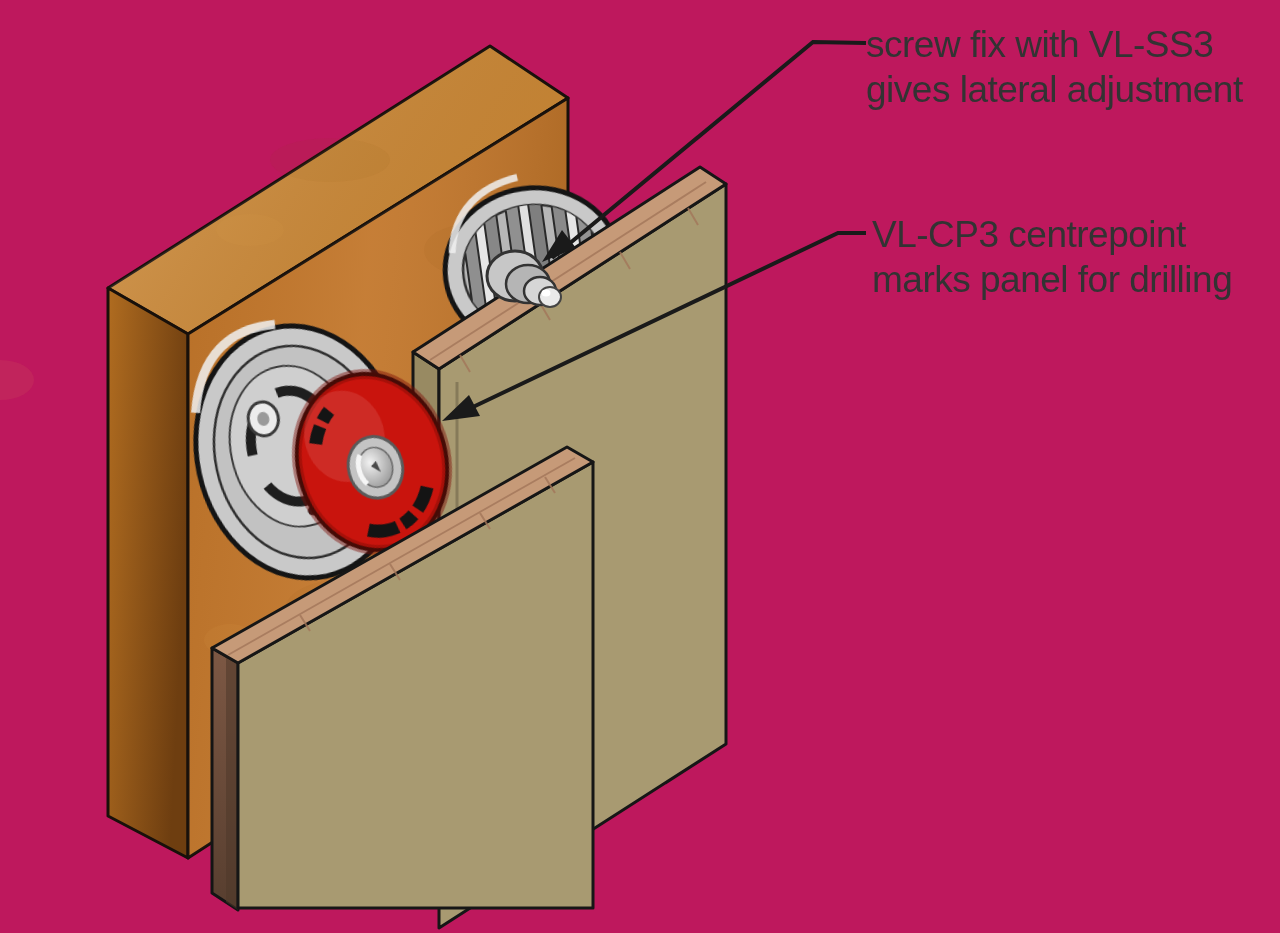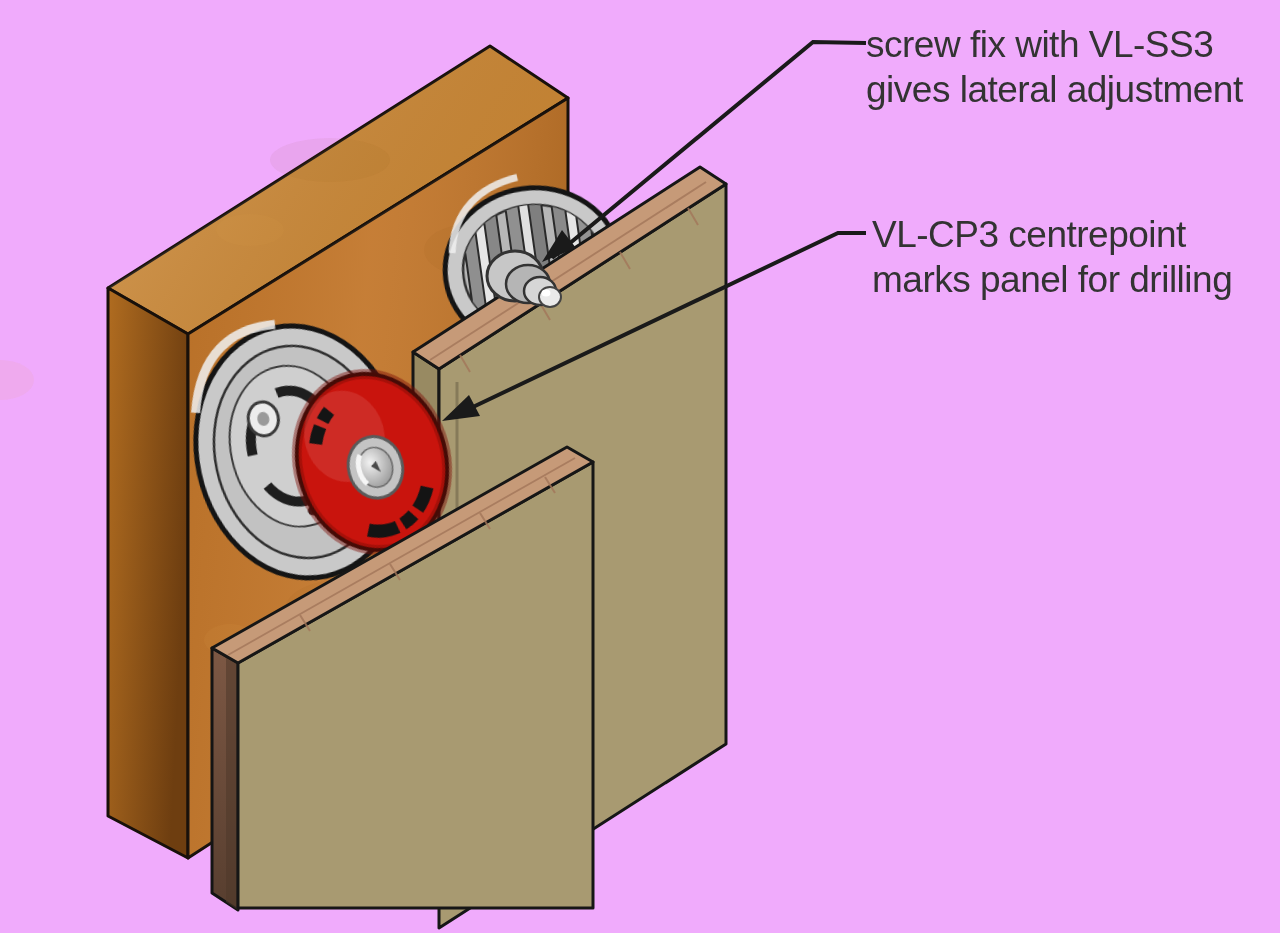--- a/index.html
+++ b/index.html
@@ -1,16 +1,16 @@
 <!DOCTYPE html>
 <html><head>
 <meta charset="utf-8">
 <style>
   html,body{margin:0;padding:0;background:#ffffff;}
-  .canvas{position:relative;width:1280px;height:933px;background:#f0abfc;overflow:hidden;
+  .canvas{position:relative;width:1280px;height:933px;background:#be185d;overflow:hidden;
           font-family:"Liberation Sans", sans-serif;}
   svg{display:block}
   .ann{font-family:"Liberation Sans", sans-serif;font-size:37px;fill:#333;letter-spacing:-0.5px;}
 </style>
 </head>
 <body>
 
 <div class="canvas">
 <svg width="1280" height="933" viewBox="0 0 1280 933">
   <defs>

